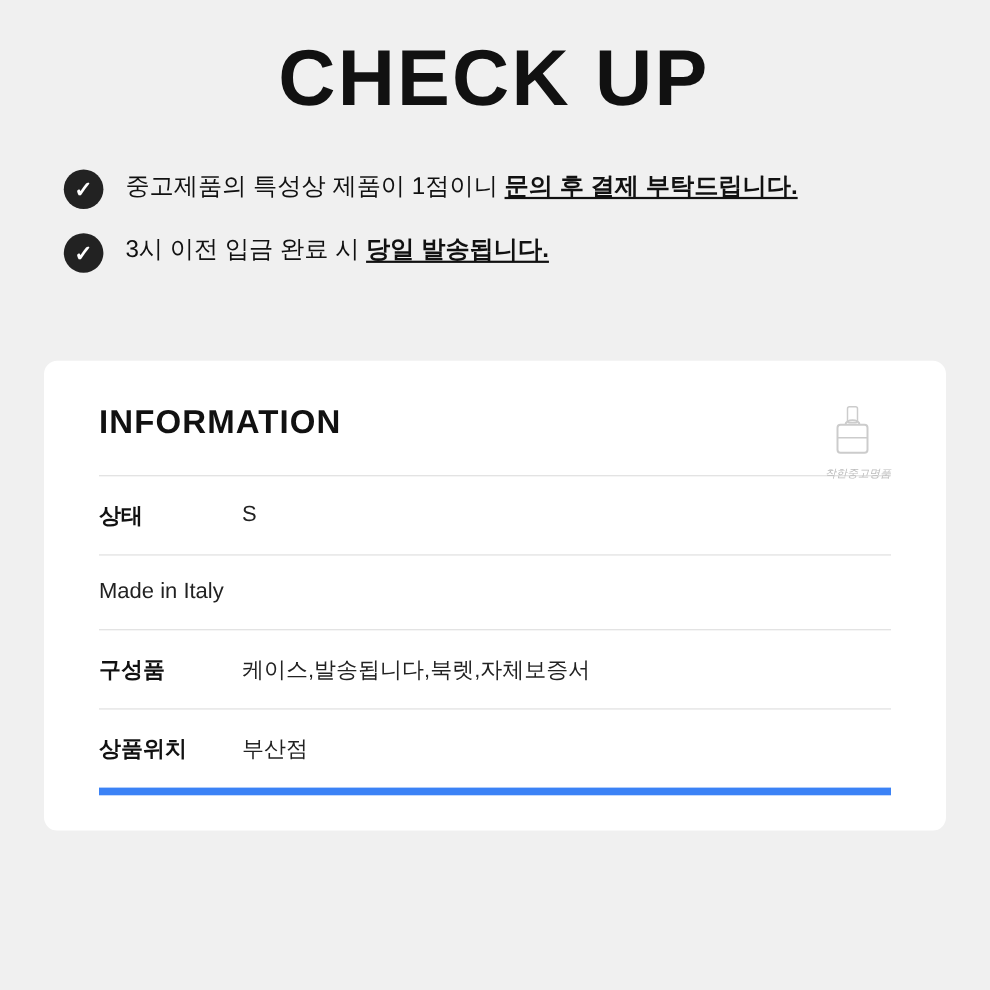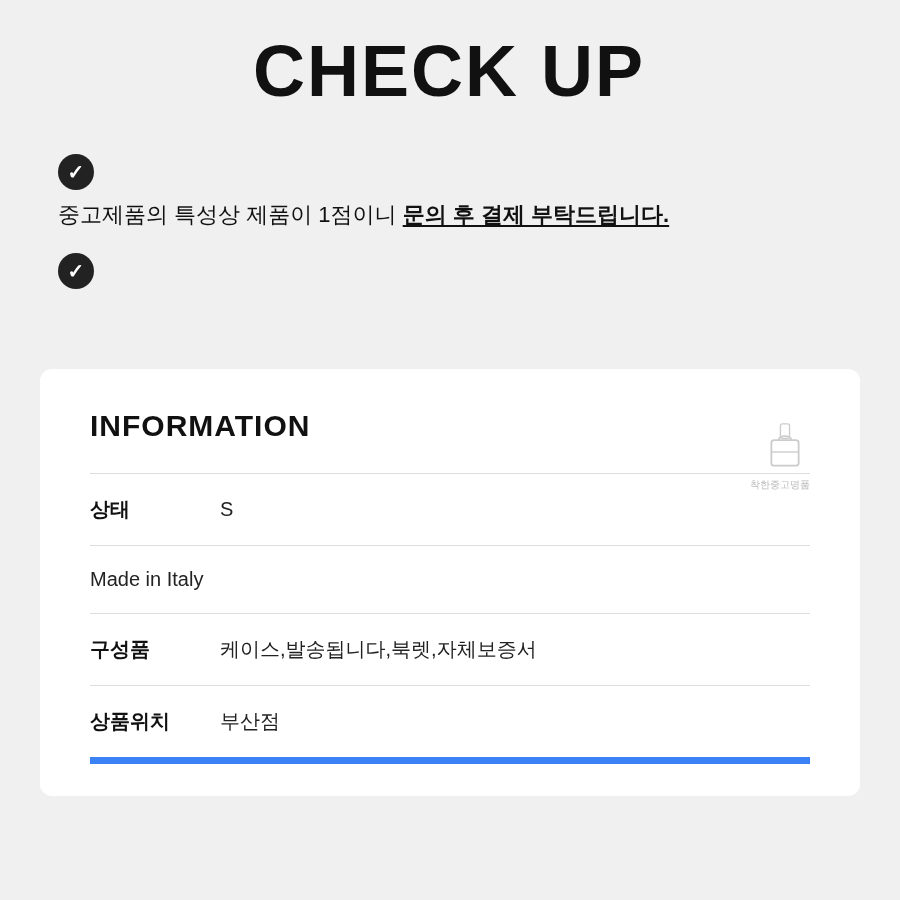--- a/index.html
+++ b/index.html
@@ -27,22 +27,21 @@
       color: #111;
       letter-spacing: 2px;
       margin-bottom: 40px;
       font-family: Arial Black, Arial, sans-serif;
     }
 
     .check-item {
       display: flex;
       align-items: flex-start;
       margin-bottom: 20px;
-      gap: 8px;
-      flex-direction: column;
+      gap: 20px;
     }
 
     .check-icon {
       width: 36px;
       height: 36px;
       border-radius: 50%;
       background-color: #222;
       display: flex;
       align-items: center;
       justify-content: center;
@@ -81,25 +80,26 @@
       font-size: 30px;
       font-weight: 900;
       color: #111;
       margin-bottom: 30px;
       font-family: Arial Black, Arial, sans-serif;
       letter-spacing: 1px;
     }
 
     .brand-logo {
       position: absolute;
-      top: 53px;
+      top: 40px;
       right: 50px;
-      text-align: right;
+      text-align: left;
       color: #ccc;
       font-size: 11px;
+      font-style: italic;
     }
 
     .brand-logo-icon {
       width: 50px;
       height: 50px;
       margin: 0 auto 4px auto;
     }
 
     .brand-logo-text {
       font-size: 10px;
@@ -140,20 +140,23 @@
 
   <div class="check-item">
     <div class="check-icon"></div>
     <p class="check-text">
       <span>중고제품의 특성상 제품이 1점이니 </span><span class="highlight">문의 후 결제 부탁드립니다.</span>
     </p>
   </div>
 
   <div class="check-item">
     <div class="check-icon"></div>
+    <p class="check-text">
+      <span>3시 이전 입금 완료 시 </span><span class="highlight">당일 발송됩니다.</span>
+    </p>
   </div>
 </div>
 
 <div class="info-section">
   <h2 class="info-title">INFORMATION</h2>
 
   <div class="brand-logo">
     <svg class="brand-logo-icon" viewBox="0 0 50 55" fill="none" xmlns="http://www.w3.org/2000/svg">
       <rect x="10" y="20" width="30" height="28" rx="3" stroke="#ccc" stroke-width="2" fill="none"></rect>
       <path d="M18 20 C18 14 32 14 32 20" stroke="#ccc" stroke-width="2" fill="none"></path>

